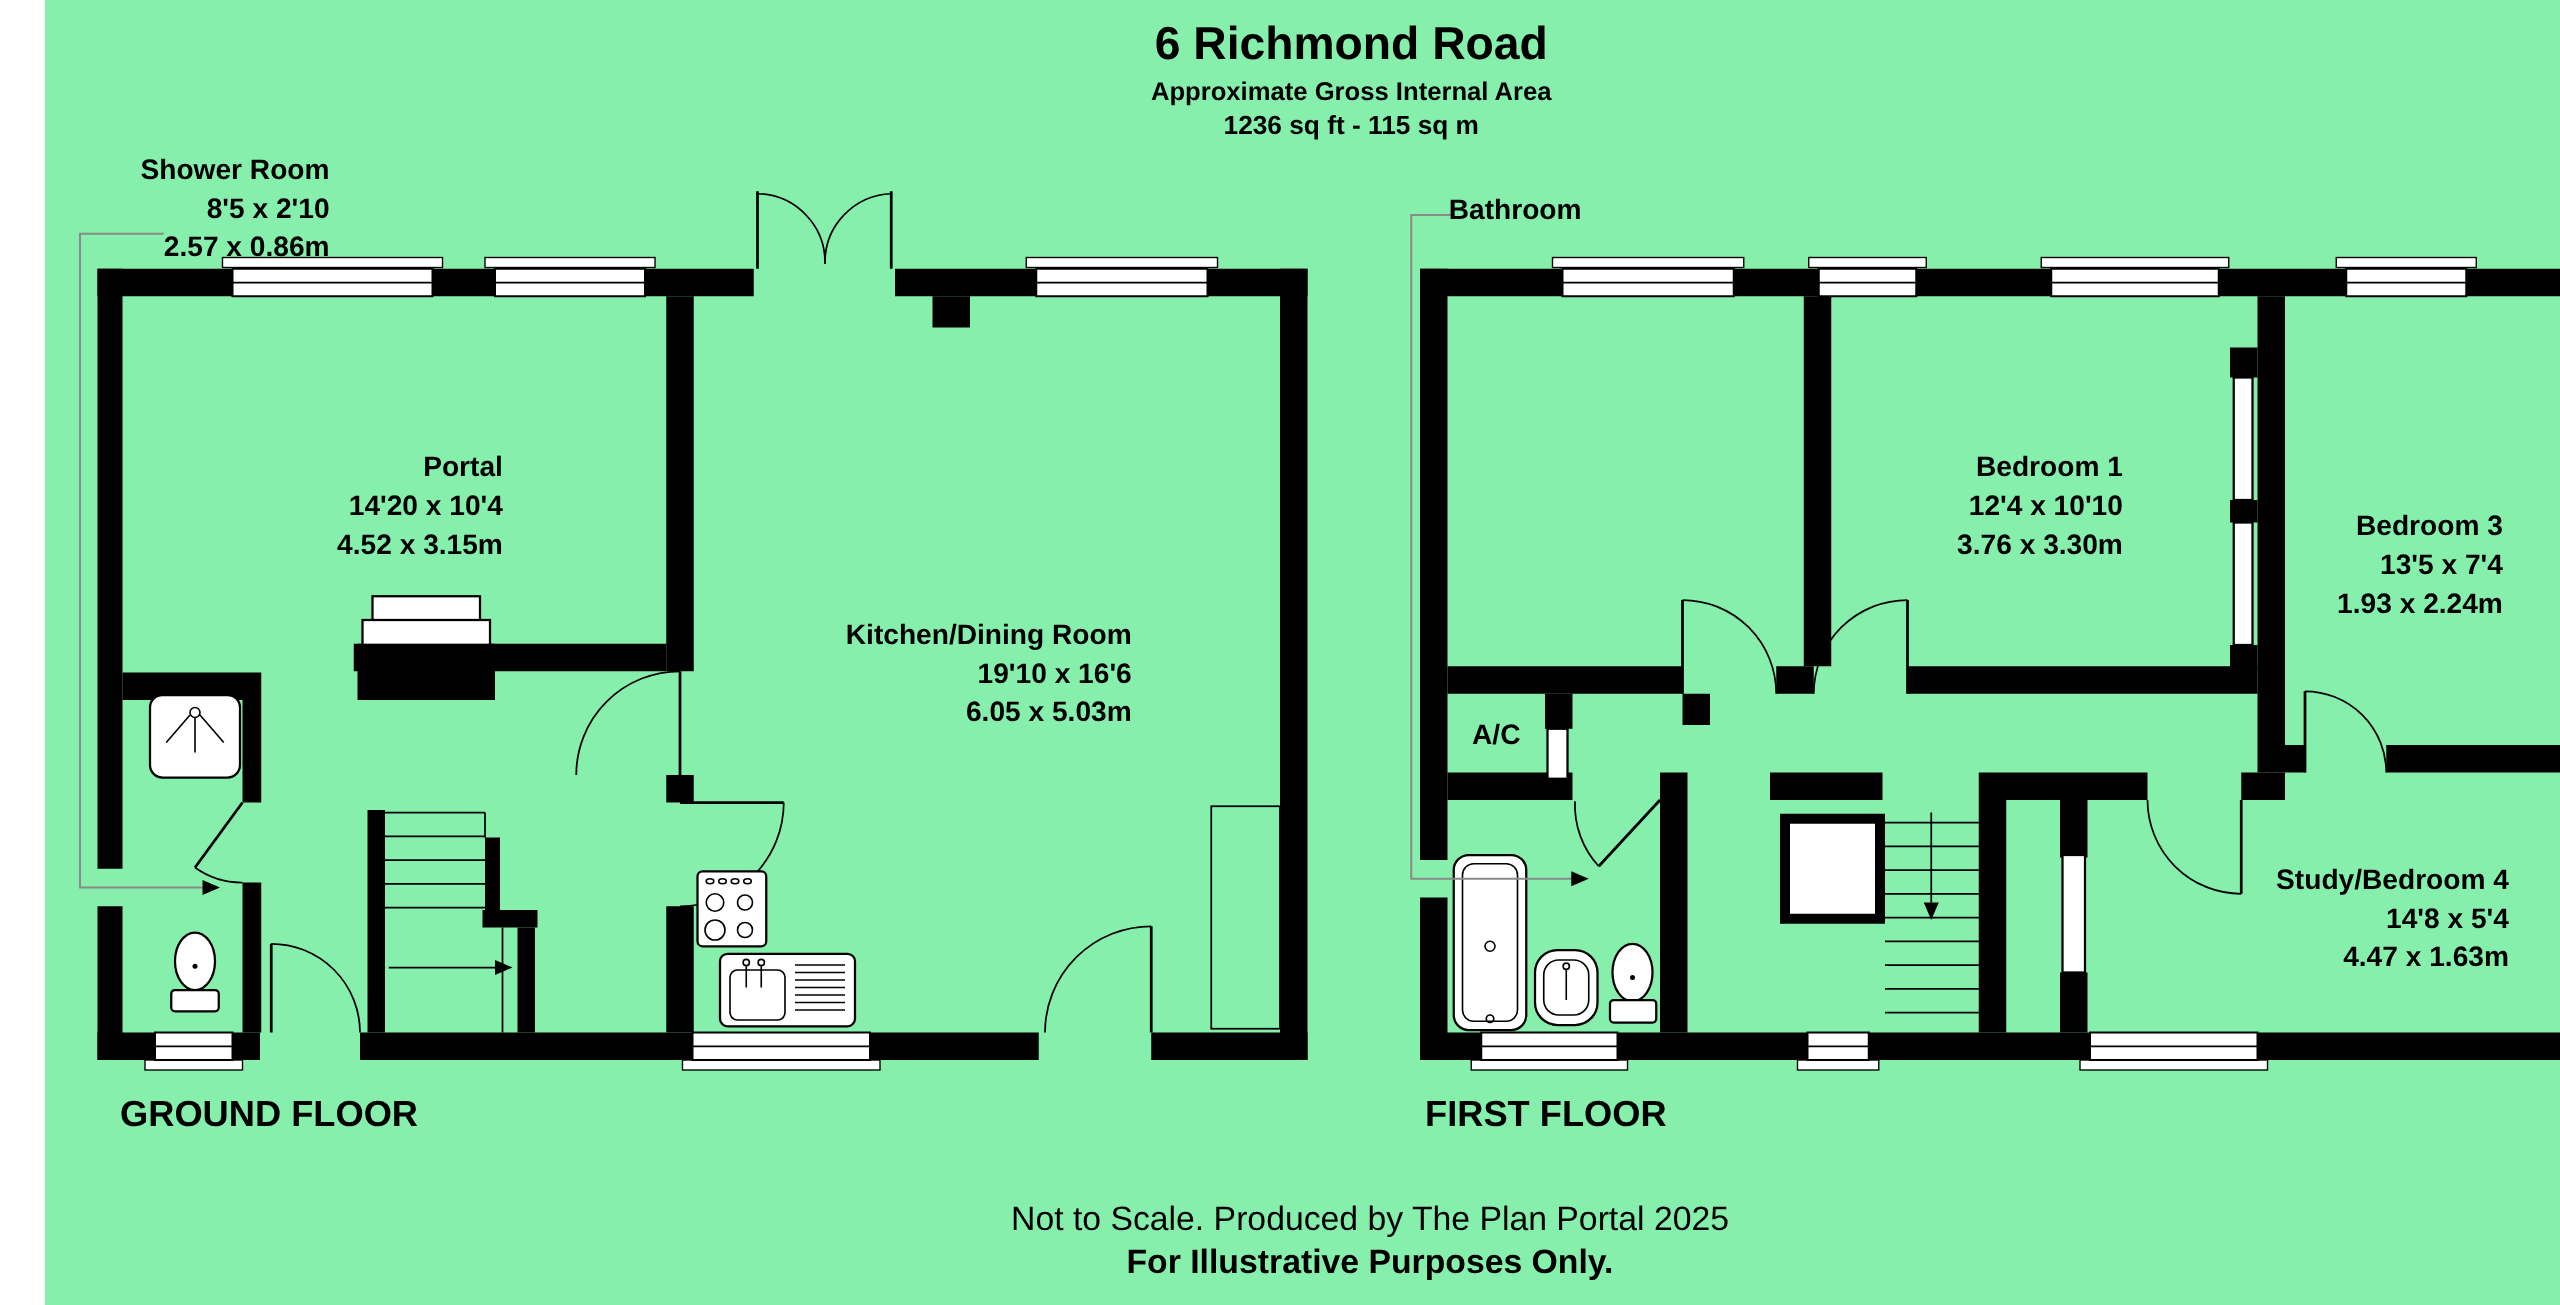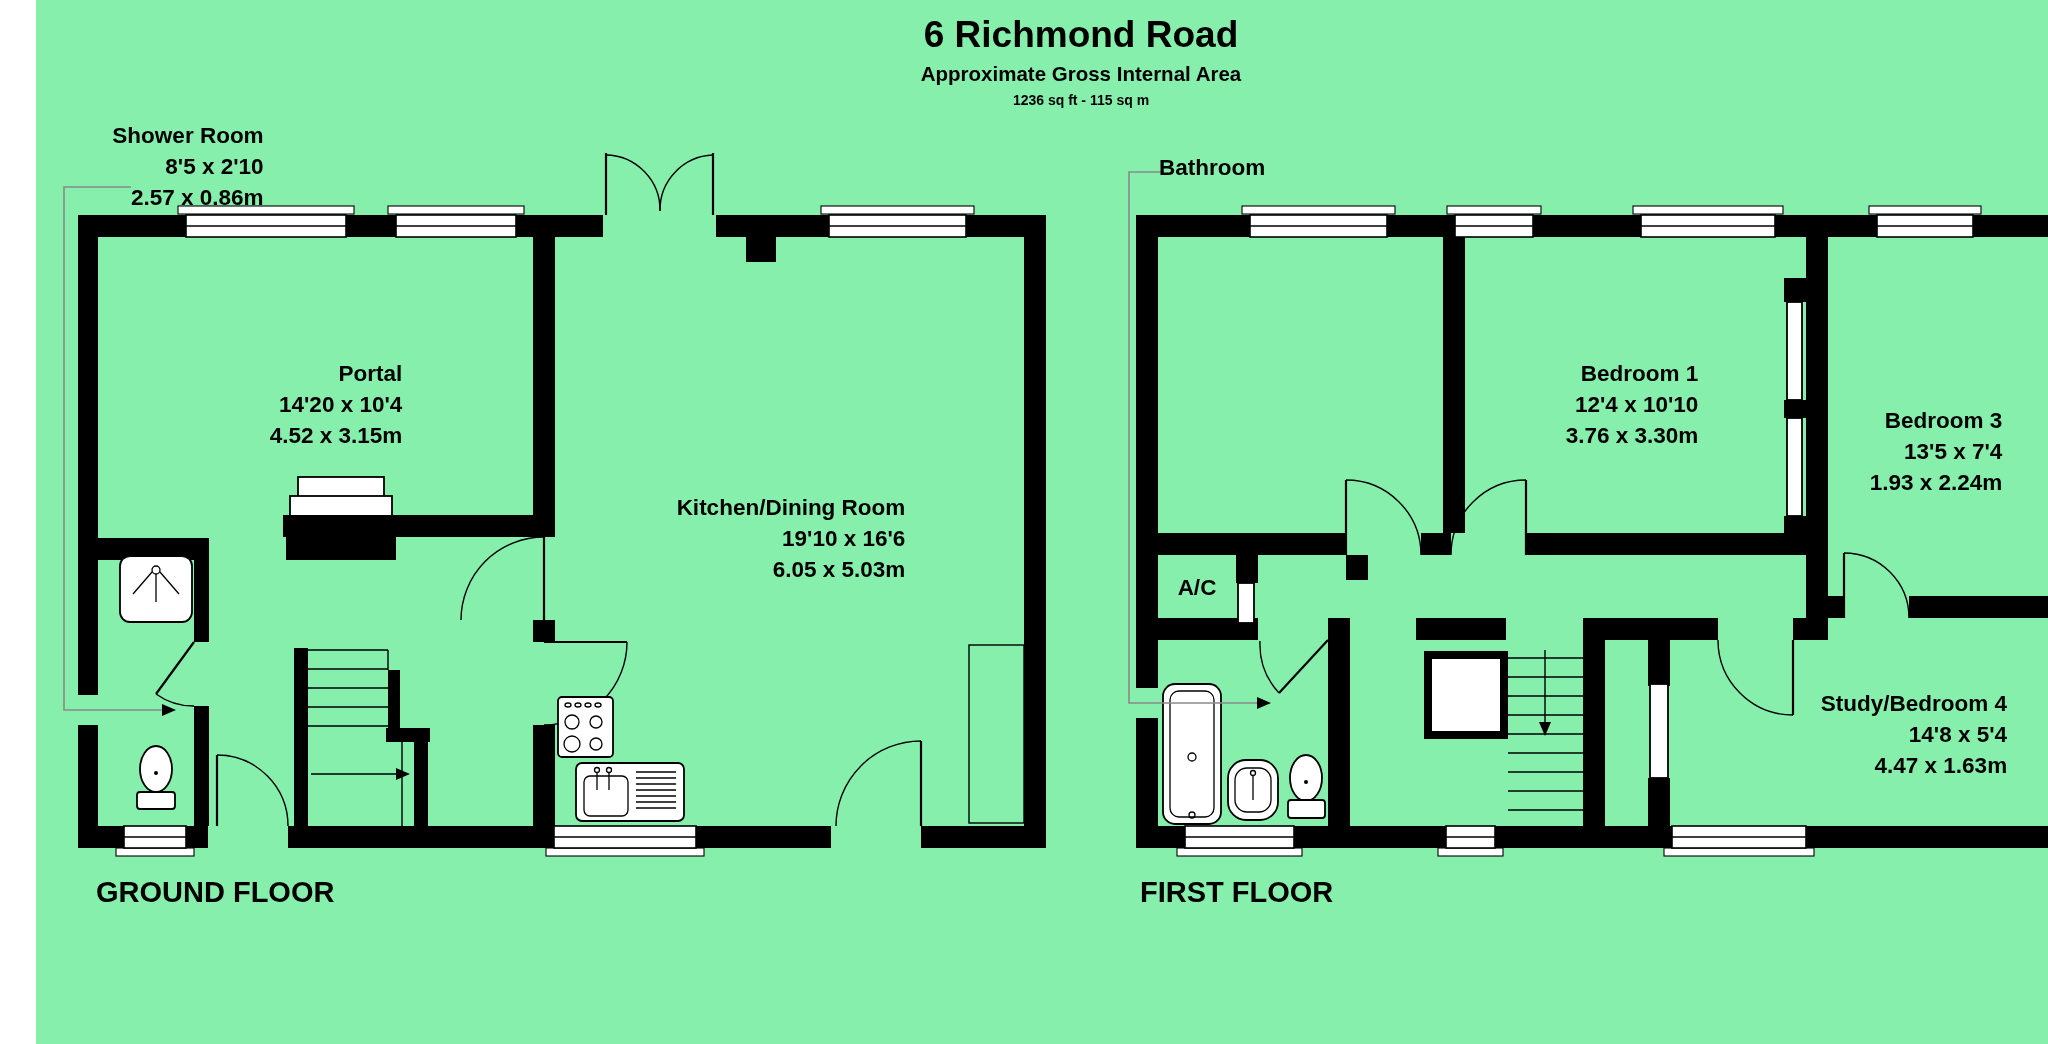--- a/index.html
+++ b/index.html
@@ -14,21 +14,21 @@
   .leaf{stroke:#000;stroke-width:2.2;}
   .fix{fill:#fff;stroke:#000;stroke-width:1.8;}
   .fthin{fill:none;stroke:#000;stroke-width:1.3;}
   .leader{fill:none;stroke:#8a8a8a;stroke-width:1.6;}
   .ah{fill:#000;stroke:none;}
   .label{position:absolute;text-align:right;font-weight:bold;font-size:22.5px;line-height:31px;white-space:nowrap;}
   .label.centered{transform:translateX(-50%);}
   .title-block{position:absolute;left:1045px;top:14px;transform:translateX(-50%);text-align:center;white-space:nowrap;}
   .title-block .addr{font-size:37px;font-weight:bold;line-height:42px;}
   .title-block .sub{font-size:20.5px;font-weight:bold;line-height:27px;margin-top:4px;}
-  .title-block .area{font-size:14px;font-weight:bold;line-height:27px;}
+  .title-block .area{font-size:21px;font-weight:bold;line-height:27px;}
   .floor-label{position:absolute;font-size:29px;font-weight:bold;white-space:nowrap;}
   .footer{position:absolute;left:1060px;transform:translateX(-50%);text-align:center;white-space:nowrap;}
   .footer .l1{font-size:27px;font-weight:normal;line-height:34px;}
   .footer .l2{font-size:27px;font-weight:bold;line-height:34px;}
 </style>
 </head>
 <body>
 
 <div id="plan-page">
 
@@ -373,15 +373,17 @@
 <div class="label centered" style="left:1878px;top:688px;">
   <div>Study/Bedroom 4</div>
   <div>14'8 x 5'4</div>
   <div>4.47 x 1.63m</div>
 </div>
 
 <div class="floor-label" style="left:60px;top:876px;text-align:right;">GROUND FLOOR</div>
 <div class="floor-label" style="left:1104px;top:876px;">FIRST FLOOR</div>
 
 <div class="footer" style="top:958px;">
+  <div class="l1">Not to Scale. Produced by The Plan Portal 2025</div>
+  <div class="l2">For Illustrative Purposes Only.</div>
 </div>
 
 </div>
 
 </body></html>

